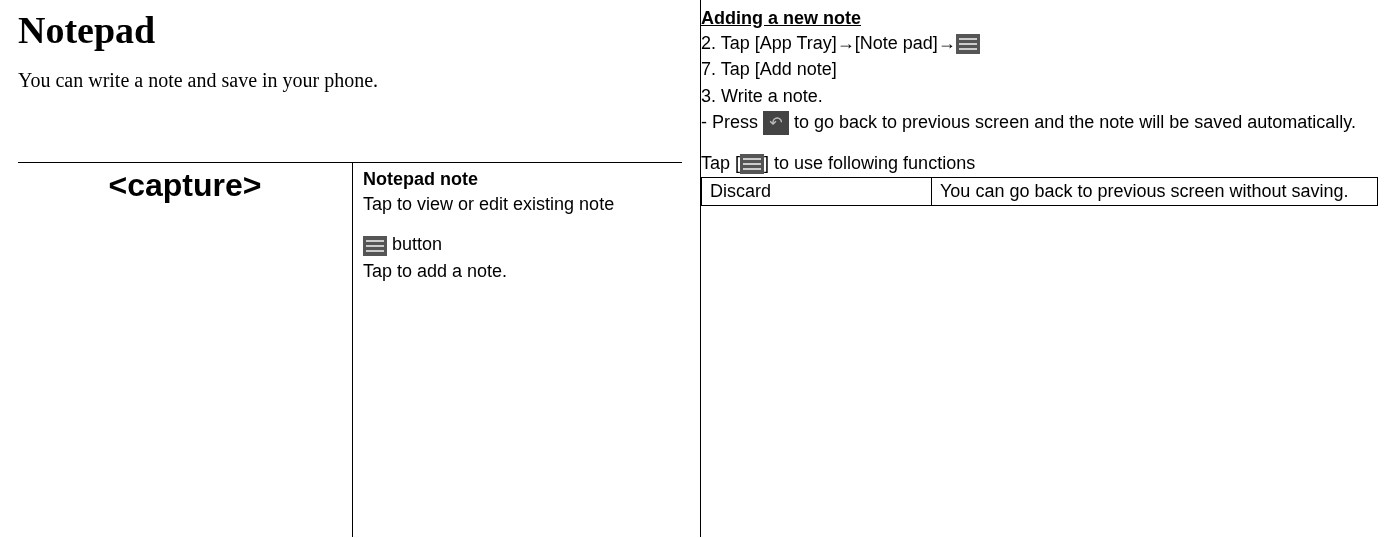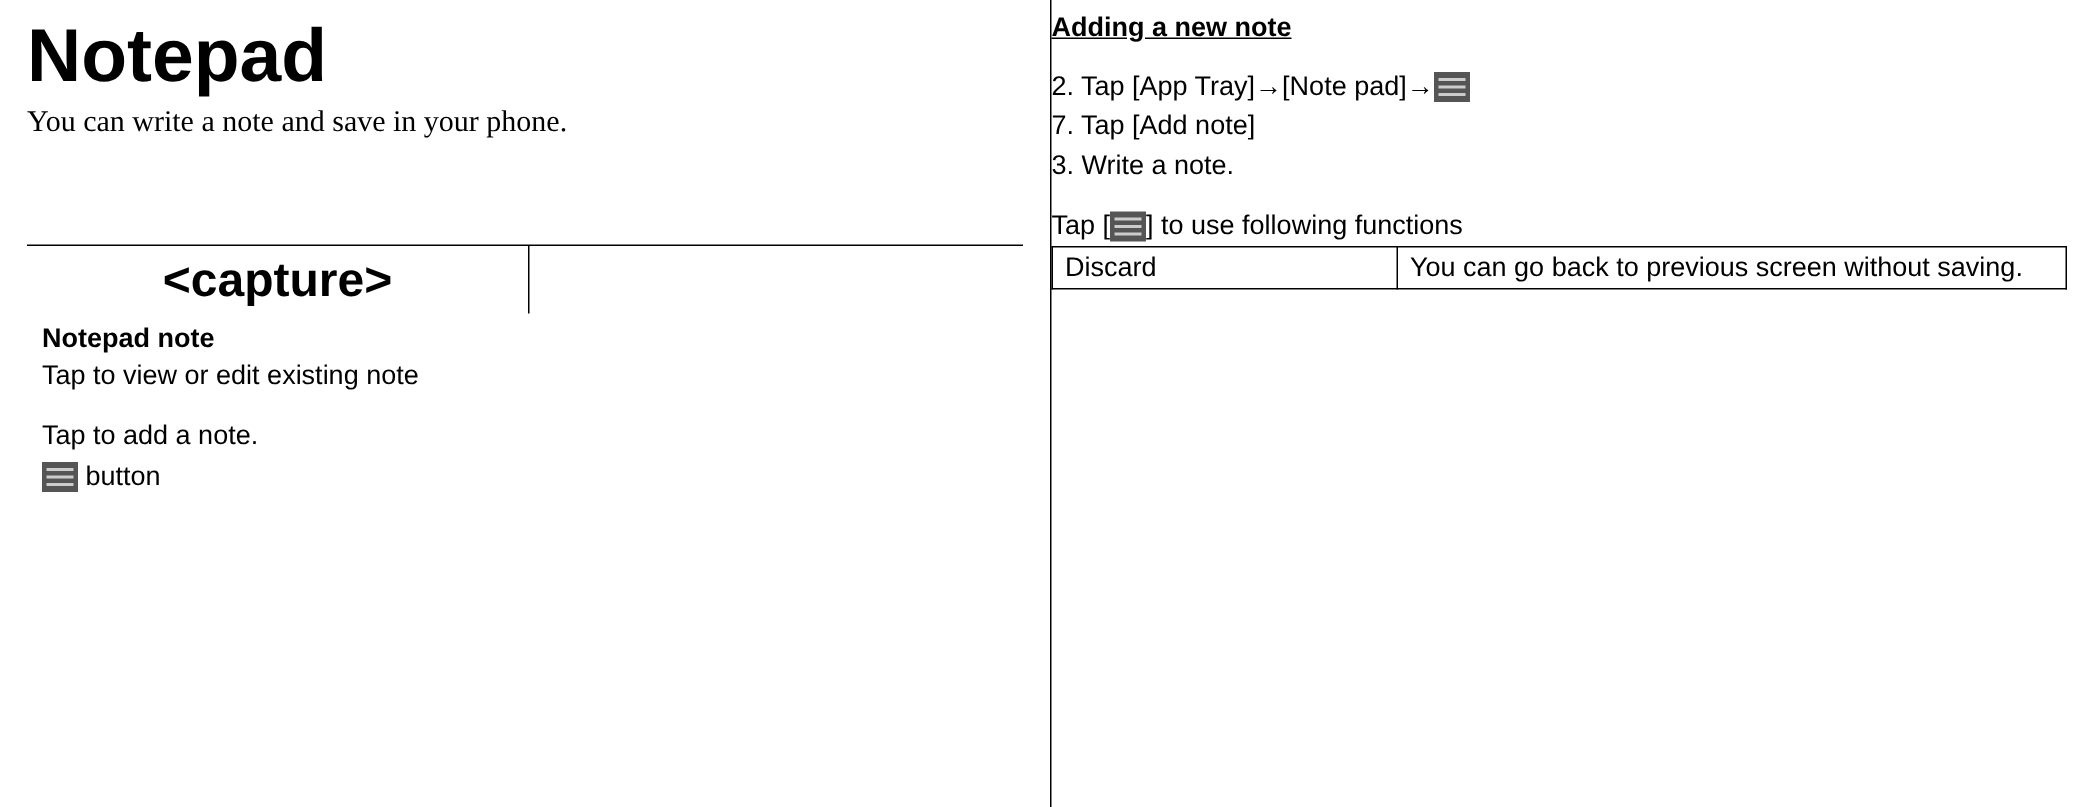--- a/index.html
+++ b/index.html
@@ -20,34 +20,33 @@
     width: 700px;
     padding: 8px 18px 0 18px;
   }
   .col-right {
     width: 690px;
     padding: 8px 12px 0 0;
     border-left: 1px solid #000;
   }
   .col-right-inner { padding-left: 0; }
   .title {
-    font-size: 50px;
-    font-family: Liberation Sans, sans-serif;
-    margin: 0 0 4px 0;
+    font-size: 38px;
+    font-family: Liberation Serif, serif;
+    margin: 0 0 17px 0;
   }
   .subtitle {
     font-family: Georgia, 'Times New Roman', serif;
     font-size: 20px;
     margin: 0 0 70px 0;
   }
   .inner-grid {
     display: flex;
     border-top: 1px solid #000;
     height: 375px;
-    flex-direction: column;
   }
   .cell-a {
     width: 335px;
     border-right: 1px solid #000;
     padding: 4px 6px;
     text-align: center;
   }
   .cell-b {
     flex: 1;
     padding: 6px 10px;
@@ -55,21 +54,21 @@
   .capture {
     font-size: 32px;
     font-weight: bold;
     font-family: Arial, Helvetica, sans-serif;
   }
   .bold { font-weight: bold; }
   .step-line { margin: 2px 0; line-height: 1.35; }
   .section-head {
     font-weight: bold;
     text-decoration: underline;
-    margin-bottom: 16px;
+    margin-bottom: 2px;
   }
   .icon-menu {
     display: inline-block;
     width: 24px;
     height: 20px;
     background: #555;
     vertical-align: middle;
     position: relative;
   }
   .icon-menu::before {
@@ -116,36 +115,39 @@
     <p class="subtitle">You can write a note and save in your phone.</p>
 
     <div class="inner-grid">
       <div class="cell-a">
         <div class="capture">&lt;capture&gt;</div>
       </div>
       <div class="cell-b">
         <div class="bold">Notepad note</div>
         <div class="step-line">Tap to view or edit existing note</div>
         <div class="gap"></div>
-        <div class="step-line">Tap to add a note.</div>
         <div class="step-line">
           <span class="icon-menu"></span><span> button</span>
         </div>
+        <div class="step-line">Tap to add a note.</div>
       </div>
     </div>
   </div>
 
   <div class="col-right">
     <div class="col-right-inner">
       <div class="section-head">Adding a new note</div>
       <div class="step-line">
         <span>2. Tap [App Tray]→[Note pad]→</span><span class="icon-menu"></span>
       </div>
       <div class="step-line">7. Tap [Add note]</div>
       <div class="step-line">3. Write a note.</div>
+      <div class="step-line justify">
+        <span>- Press </span><span class="icon-back">↶</span><span> to go back to previous screen and the note will be saved automatically.</span>
+      </div>
       <div class="gap"></div>
       <div class="step-line">
         <span>Tap [</span><span class="icon-menu"></span><span>] to use following functions</span>
       </div>
       <table class="func-table">
         <tbody>
             <tr>
           <td>Discard</td>
           <td class="justify">You can go back to previous screen without saving.</td>
         </tr>

